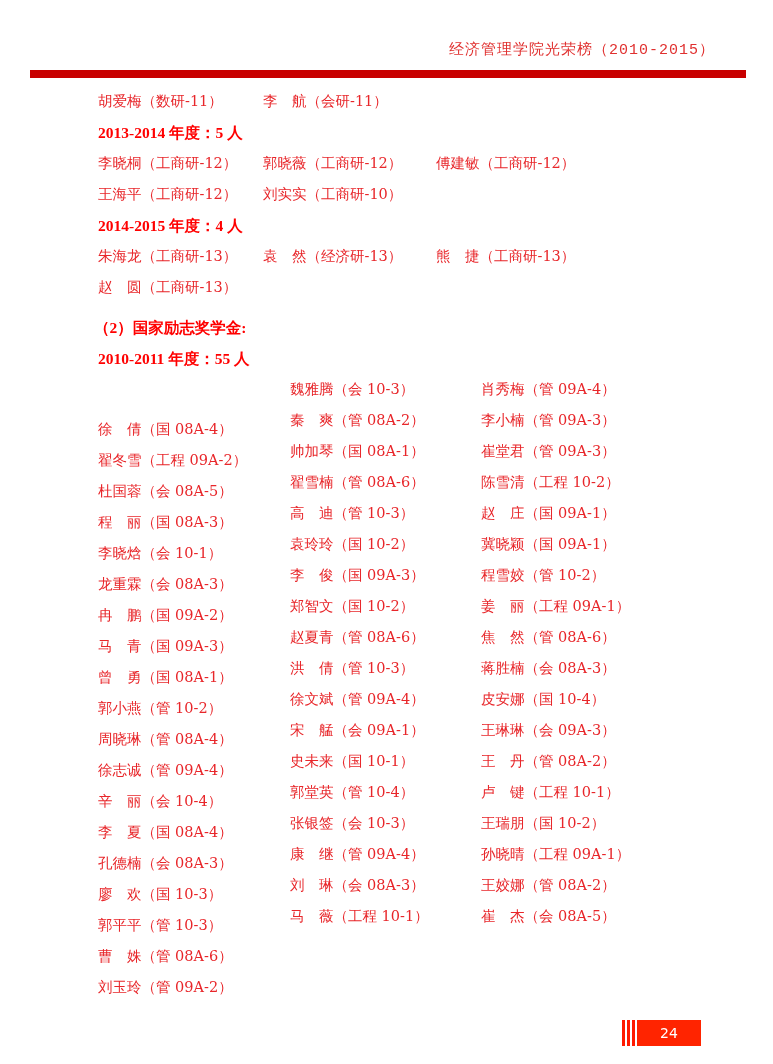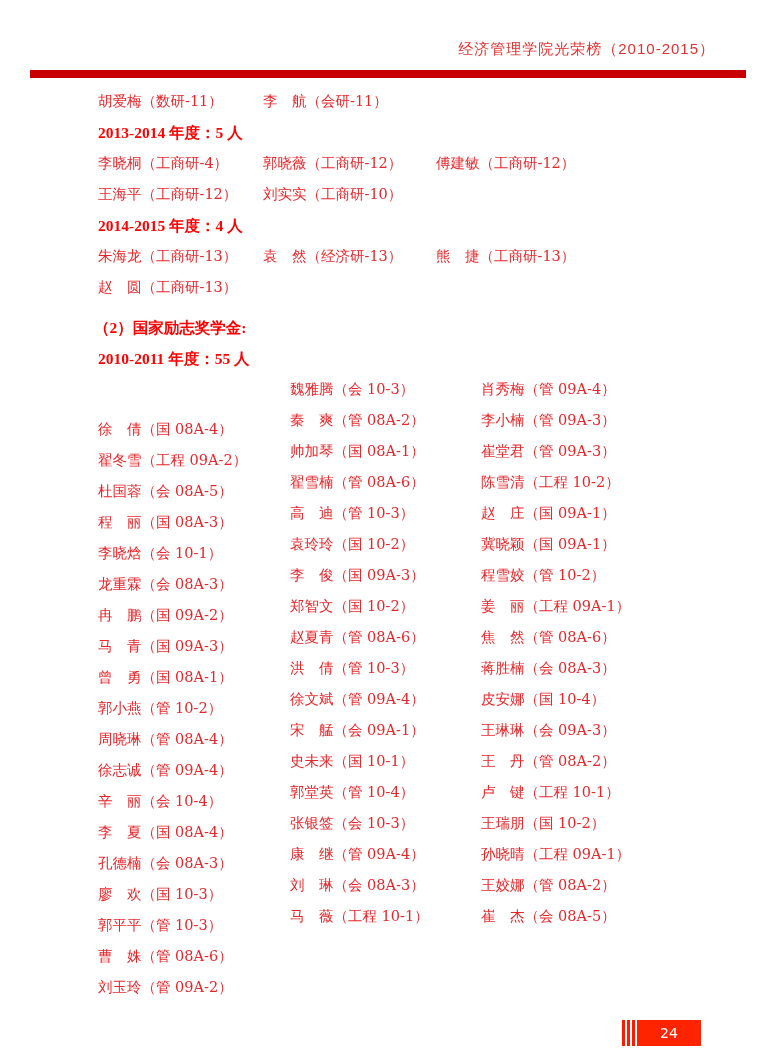--- a/index.html
+++ b/index.html
@@ -1,19 +1,19 @@
 <!DOCTYPE html>
 <html><head>
 <meta charset="utf-8">
 <style>
   html, body { margin: 0; padding: 0; background: #ffffff; }
   body { width: 773px; height: 1064px; position: relative; overflow: hidden;
          font-family: "DejaVu Serif", "Liberation Serif", serif; color: #e8262a; }
   .header-title { position: absolute; right: 58px; top: 40px; font-size: 15px; color: #e0302f;
-                  letter-spacing: 1px; font-family: Liberation Sans, sans-serif; text-align: right; }
+                  letter-spacing: 1px; font-family: Liberation Mono, monospace; text-align: right; }
   .header-bar { position: absolute; left: 30px; top: 70px; width: 716px; height: 8px; background: #c80000; }
   .content { position: absolute; left: 98px; top: 86px; width: 620px; }
   .row { height: 31px; line-height: 31px; font-size: 14.5px; white-space: nowrap; position: relative; }
   .row .cell { position: absolute; top: 0; }
   .heading { font-weight: bold; color: #ff0000; font-family: "Liberation Serif", serif; font-size: 15.5px; }
   .section-heading { font-weight: bold; color: #ff0000; font-family: "Liberation Serif", serif; font-size: 15.5px; margin-left: -4px; }
   .gap { height: 9px; }
   .c0 { left: 0; } .c1 { left: 165px; } .c2 { left: 338px; }
   .g3c0 { left: 0; margin-top: 40px; } .g3c1 { left: 192px; } .g3c2 { left: 383px; }
   .footer { position: absolute; left: 622px; top: 1020px; height: 26px; }
@@ -30,21 +30,21 @@
 
 <div class="content">
 
   <div class="row">
     <span class="cell c0">胡爱梅（数研-11）</span>
     <span class="cell c1">李　航（会研-11）</span>
   </div>
 
   <div class="row heading">2013-2014 年度：5 人</div>
   <div class="row">
-    <span class="cell c0">李晓桐（工商研-4）</span>
+    <span class="cell c0">李晓桐（工商研-12）</span>
     <span class="cell c1">郭晓薇（工商研-12）</span>
     <span class="cell c2">傅建敏（工商研-12）</span>
   </div>
   <div class="row">
     <span class="cell c0">王海平（工商研-12）</span>
     <span class="cell c1">刘实实（工商研-10）</span>
   </div>
 
   <div class="row heading">2014-2015 年度：4 人</div>
   <div class="row">

